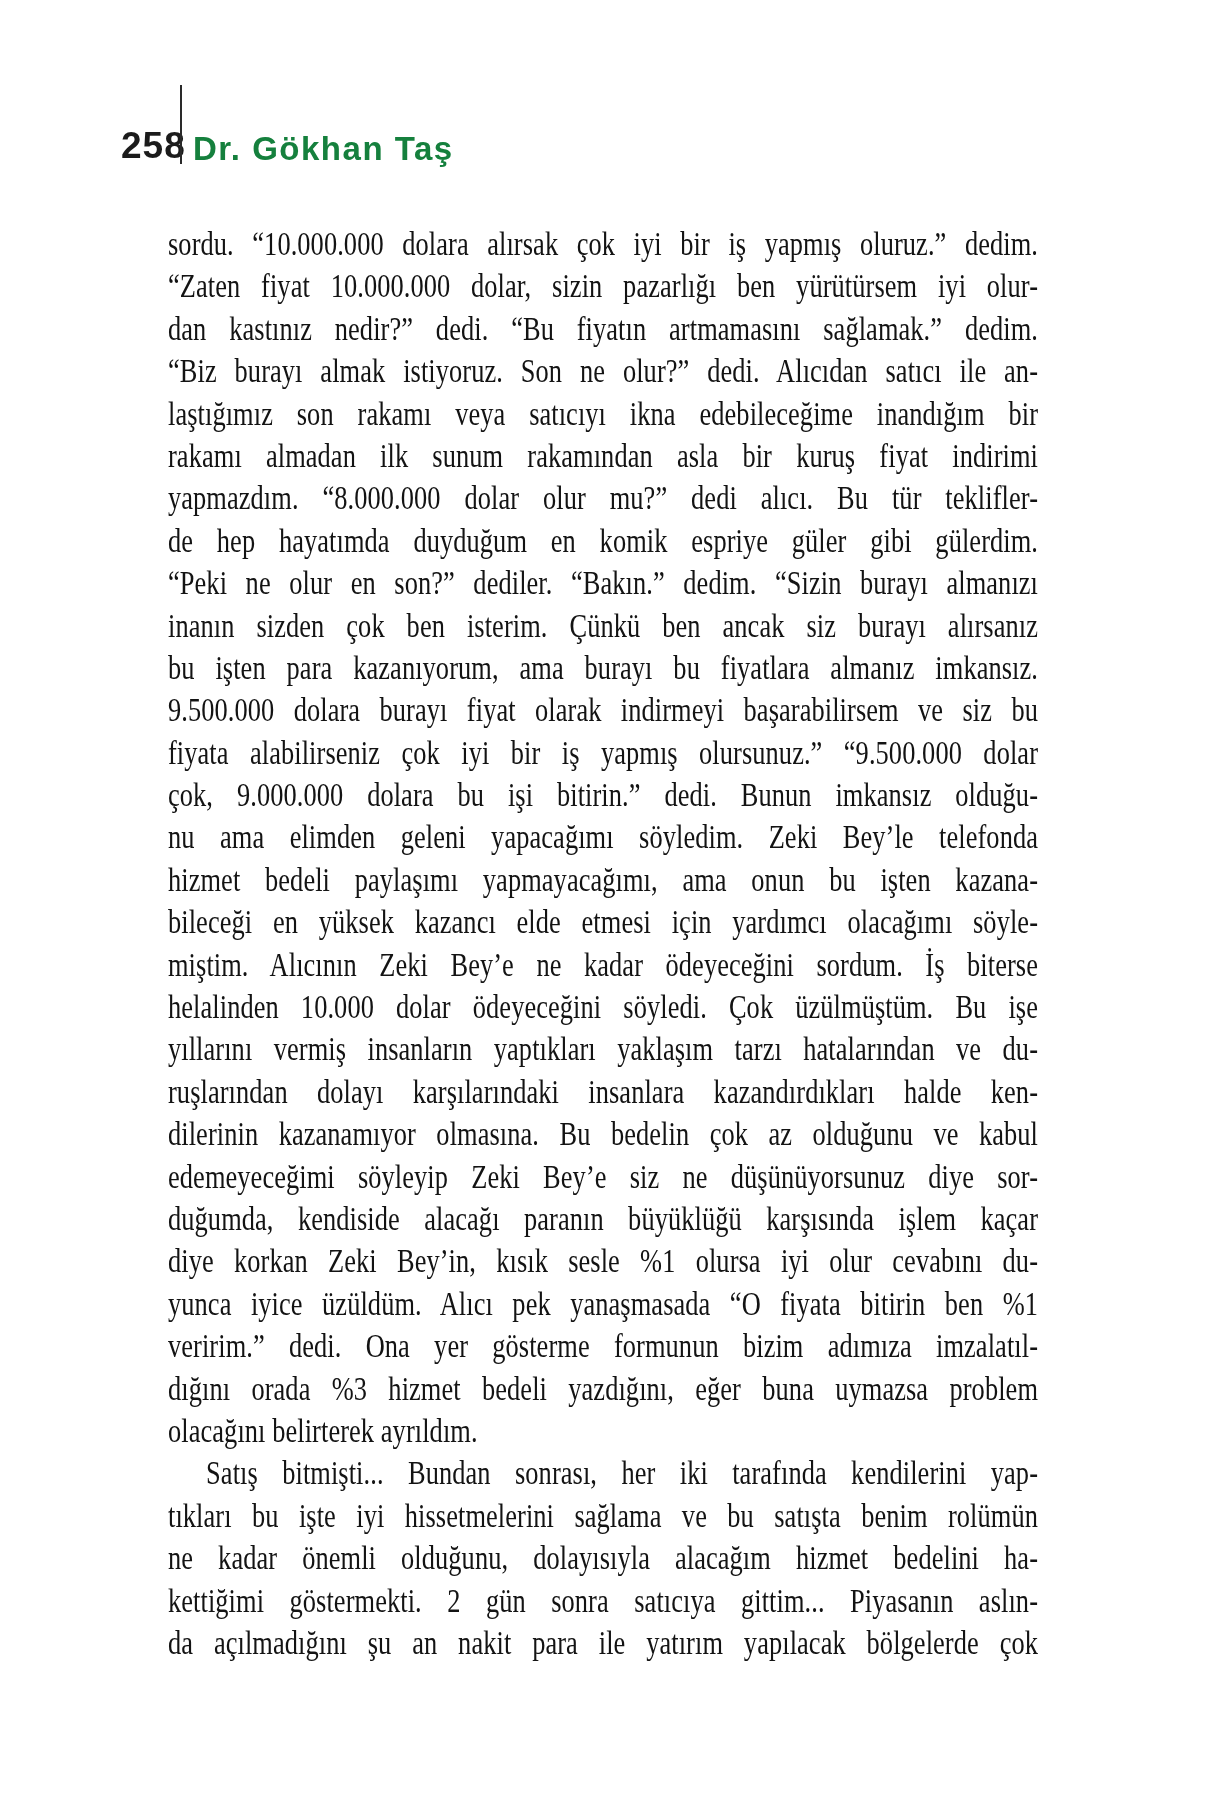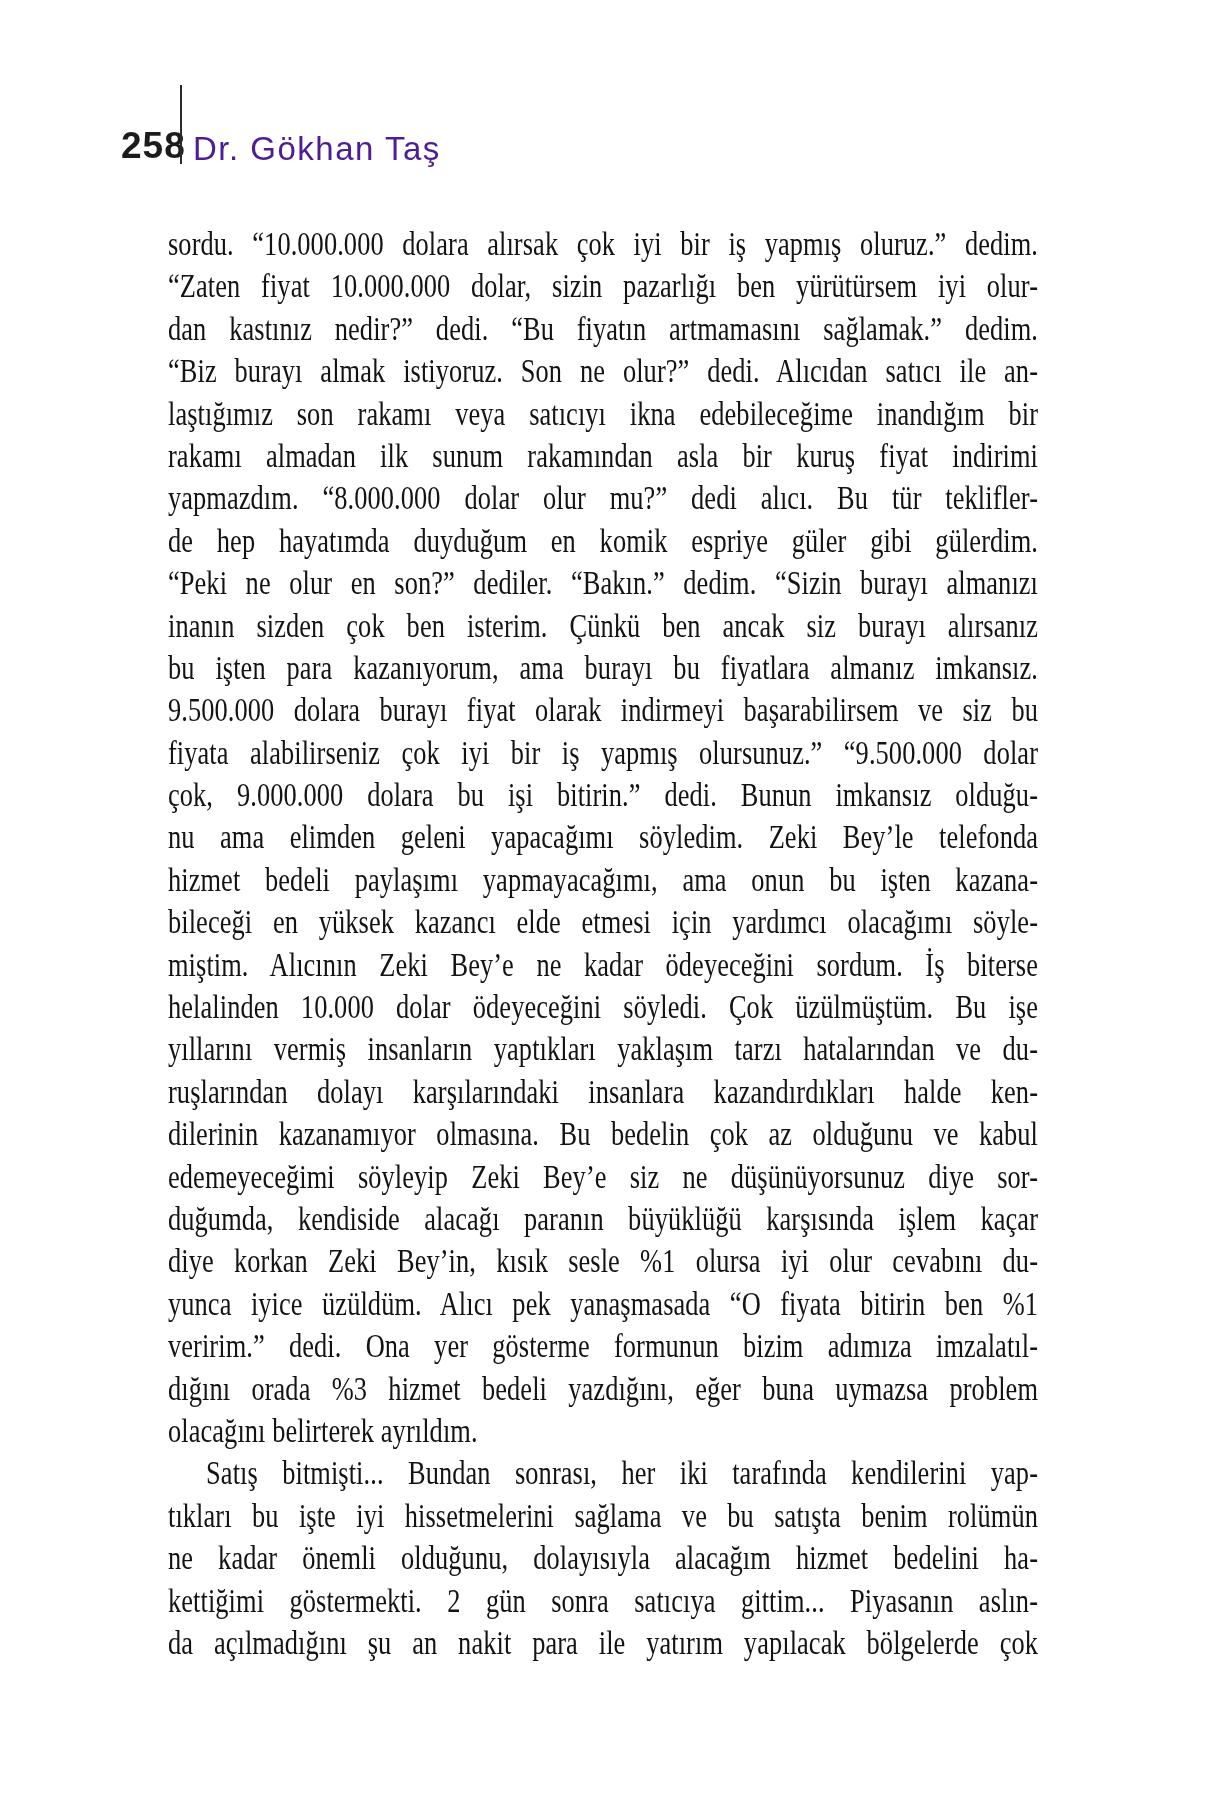--- a/index.html
+++ b/index.html
@@ -30,23 +30,23 @@
     width: 2px;
     height: 79px;
     background: #2a2a2a;
   }
   .running-author {
     position: absolute;
     left: 193px;
     top: 132px;
     font-family: "Liberation Sans", "DejaVu Sans", sans-serif;
     font-size: 33px;
-    font-weight: 400;
+    font-weight: 700;
     line-height: 1;
-    color: #4c1d95;
+    color: #15803d;
     letter-spacing: 1.5px;
   }
   
   .text-block {
     position: absolute;
     left: 168px;
     top: 223px;
     width: 1120px;
     transform: scaleX(0.7768);
     transform-origin: left top;

